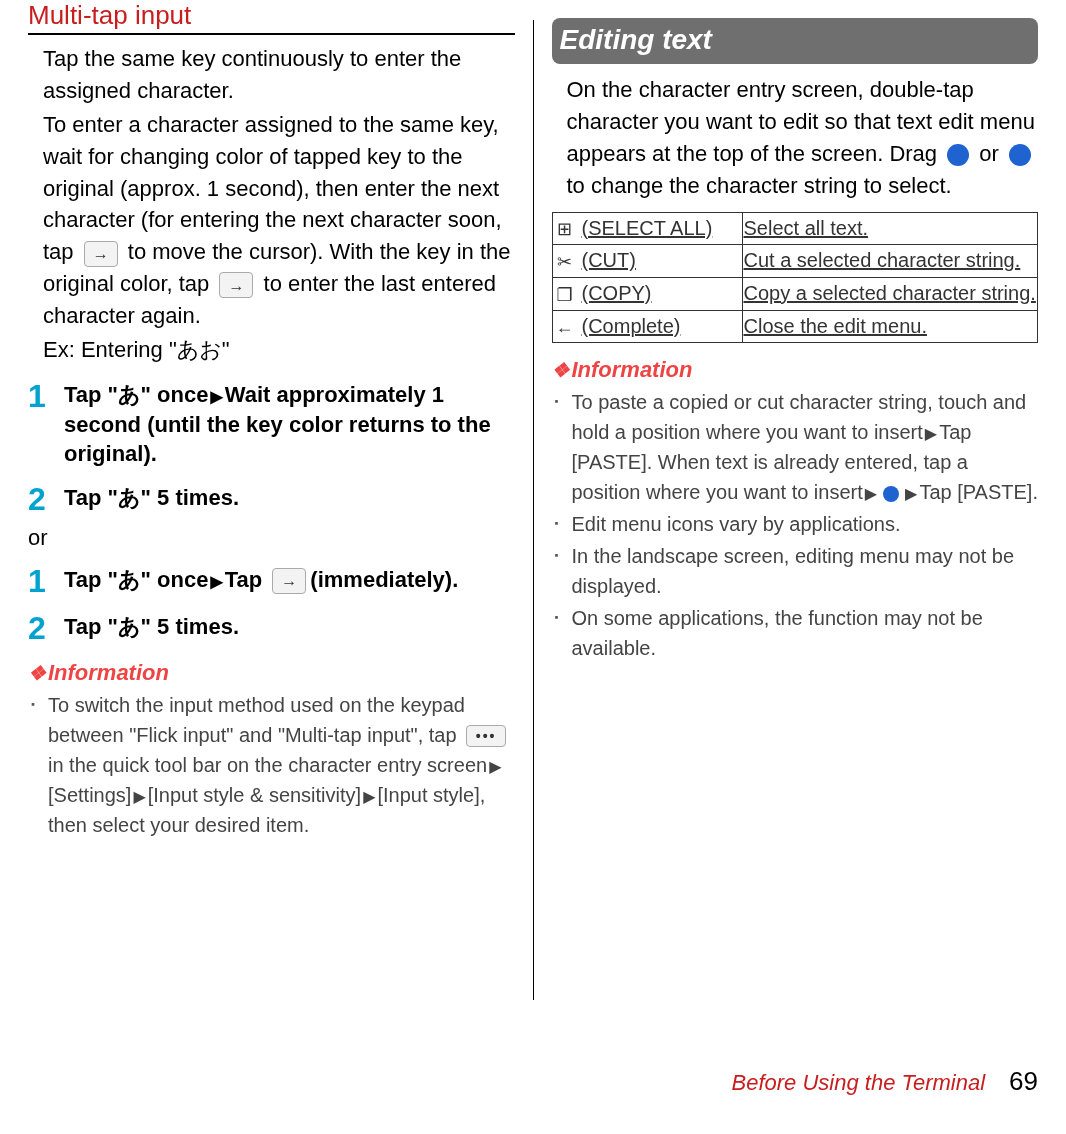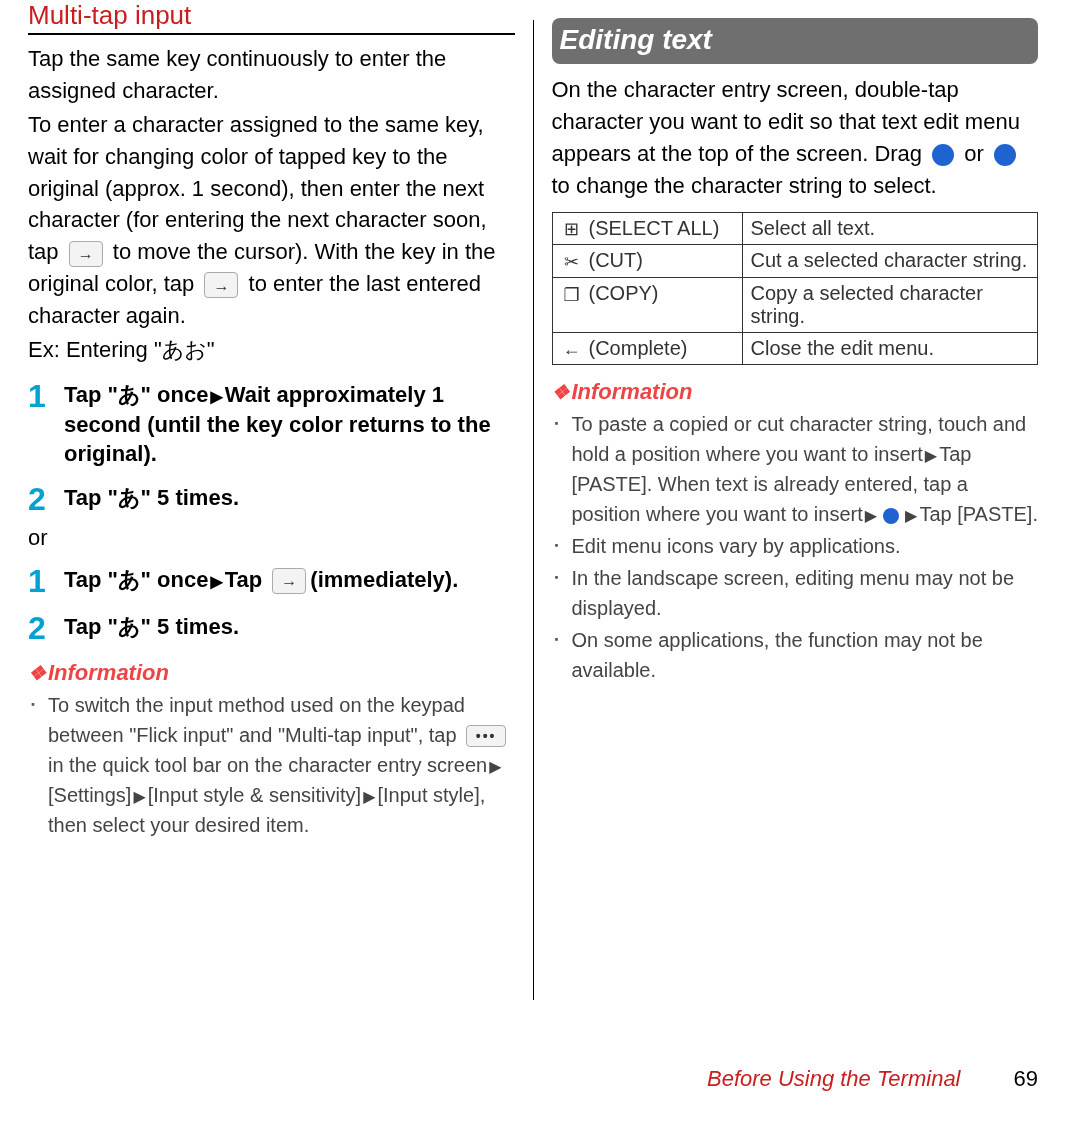--- a/index.html
+++ b/index.html
@@ -2,42 +2,42 @@
 <html><head>
 <meta charset="utf-8">
 <style>
   * { box-sizing: border-box; margin: 0; padding: 0; }
   html, body { width: 1066px; height: 1134px; font-family: "Helvetica Neue", Arial, sans-serif; color: #000; }
   .page { display: flex; width: 100%; height: 1060px; padding: 0 10px 0 10px; }
   .col { width: 50%; padding: 0 18px; }
   .divider { width: 1px; background: #000; margin-top: 20px; margin-bottom: 60px; }
   .sec-heading { color: #c81e1e; font-weight: 400; font-size: 26px; border-bottom: 2px solid #000; padding-bottom: 2px; margin-bottom: 8px; }
   .body { font-size: 22px; line-height: 1.45; }
-  .body p { margin: 0 0 2px 0; }
+  .body p { margin: 0 0 2px 15px; }
   .step { display: flex; margin: 14px 0 6px 0; }
   .step-num { color: #00a2d0; font-weight: 700; font-size: 32px; width: 36px; flex-shrink: 0; line-height: 1.05; }
   .step-body { font-size: 22px; font-weight: 700; color: #000; line-height: 1.35; }
   .or { font-size: 22px; margin: 8px 0 4px 0; }
   .info-heading { color: #ef4444; font-weight: 700; font-size: 22px; margin: 14px 0 4px 0; font-style: italic; }
   .info-heading .diamond { font-size: 20px; margin-right: 2px; }
   .info-list { font-size: 20px; color: #444; line-height: 1.5; }
   .info-item { display: flex; margin-bottom: 2px; }
   .info-bullet { width: 20px; flex-shrink: 0; color: #555; }
   .arrow-box { display: inline-flex; width: 34px; height: 26px; border: 1px solid #aaa; border-radius: 4px; align-items: center; justify-content: center; font-size: 16px; color: #333; background: #f3f3f3; vertical-align: middle; margin: 0 4px; }
   .dots-box { display: inline-flex; width: 40px; height: 22px; border: 1px solid #aaa; border-radius: 4px; align-items: center; justify-content: center; font-size: 14px; color: #333; background: #f3f3f3; vertical-align: middle; margin: 0 4px; letter-spacing: 2px; font-weight: 700; }
   .tri { font-size: 16px; vertical-align: baseline; display: inline-block; margin: 0 2px; }
   .sec-bar { background: #6f6f6f; color: #fff; font-weight: 700; font-size: 28px; font-style: italic; padding: 6px 10px 8px 8px; margin: 18px 0 10px 0; border-radius: 8px; }
   .blue-marker { display: inline-block; width: 22px; height: 22px; border-radius: 50%; background: #1e63d0; vertical-align: middle; margin: 0 4px; }
   table.edit { border-collapse: collapse; width: 100%; margin: 10px 0 6px 0; font-size: 20px; color: #333; }
-  table.edit td { border: 1px solid #333; padding: 4px 8px; vertical-align: top; }
+  table.edit td { border: 1px solid #333; padding: 4px 1px; vertical-align: top; text-decoration: underline; }
   table.edit td.l { width: 190px; white-space: nowrap; }
   .ticon { display: inline-block; width: 22px; text-align: center; font-size: 18px; margin-right: 6px; vertical-align: middle; }
   .footer { display: flex; justify-content: flex-end; align-items: baseline; padding: 6px 28px 0 0; }
   .footer .ftxt { color: #c81e1e; font-weight: 400; font-style: italic; font-size: 22px; margin-right: 24px; }
-  .footer .pnum { font-size: 22px; margin-left: 29px; }
+  .footer .pnum { font-size: 26px; }
 </style>
 </head>
 <body>
 
 <div class="page">
 
   <div class="col">
     <h2 class="sec-heading">Multi-tap input</h2>
     <div class="body">
       <p>Tap the same key continuously to enter the assigned character.</p>

